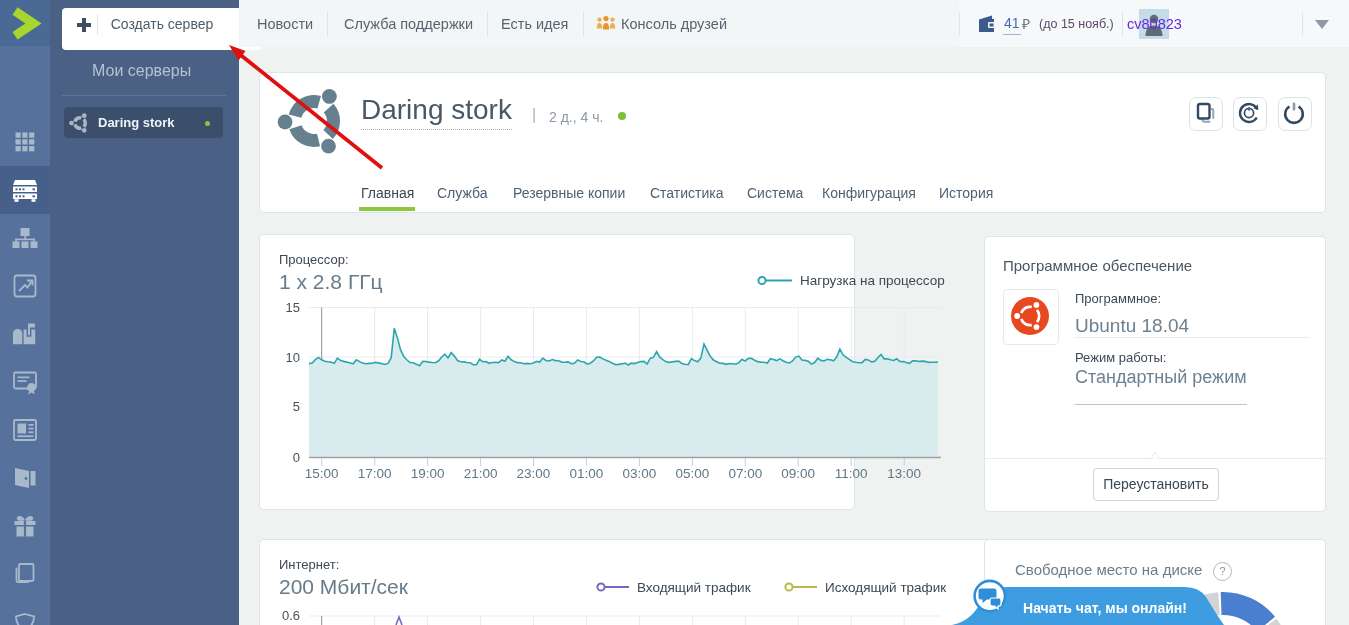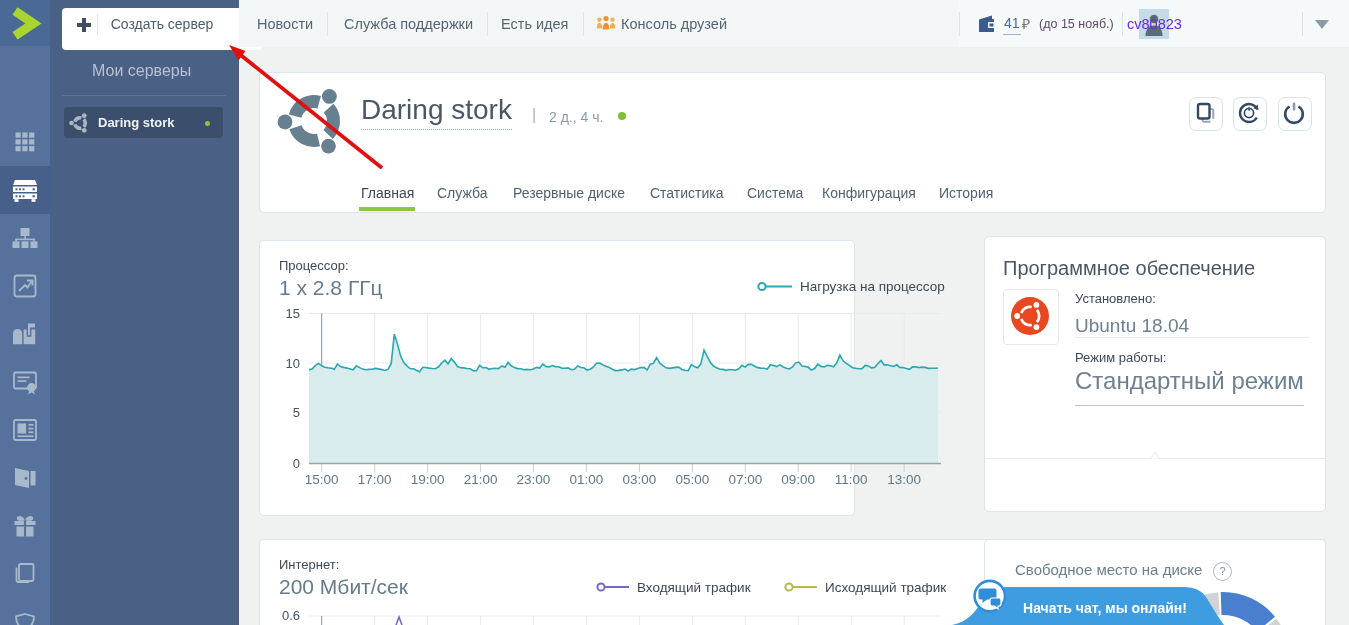--- a/index.html
+++ b/index.html
@@ -198,29 +198,29 @@
       <rect x="15.2" y="10.2" width="1.7" height="3.4" fill="#344a63"></rect>
       <path d="M23.8 20.5 a9 9 0 1 1 0.4 -8.2" fill="none" stroke="#344a63" stroke-width="2.4"></path>
       <path d="M24.8 7.5 l0.6 5.4 l-5.2 -1.6 Z" fill="#344a63"></path>
     </svg>
   <svg class="abs" style="left:1018px;top:24px" width="32" height="32" viewBox="0 0 32 32" id="icoPower">
       <path d="M11.5 9.5 a8.8 8.8 0 1 0 9 0" fill="none" stroke="#344a63" stroke-width="2.6"></path>
       <rect x="14.7" y="5.5" width="2.6" height="8" rx="1.3" fill="#8e99a8"></rect>
     </svg>
   <span class="tab" id="tabActive" style="left:101px">Главная</span>
   <span class="tab" style="left:177px">Служба</span>
-  <span class="tab" style="left:253px">Резервные диске</span>
+  <span class="tab" style="left:253px">Резервные копии</span>
   <span class="tab" style="left:390px">Статистика</span>
   <span class="tab" style="left:487px">Система</span>
   <span class="tab" style="left:562px">Конфигурация</span>
   <span class="tab" style="left:679px">История</span>
   <span id="tabUnderline"></span>
 </div>
 
-<div class="card" id="cpuCard" style="left:259px;top:240px;width:596px;height:276px">
+<div class="card" id="cpuCard" style="left:259px;top:234px;width:596px;height:276px">
   <span class="abs small" style="left:19px;top:17px">Процессор:</span>
   <span class="abs big" style="left:19px;top:35px">1 x 2.8 ГГц</span>
   <svg class="abs" style="left:0;top:-2px" width="703" height="276" viewBox="0 0 703 276" id="cpuChart">
       <line x1="49" y1="74.5" x2="681" y2="74.5" stroke="#e7ebed" stroke-width="1"></line>
       <text x="40" y="79.0" text-anchor="end" font-size="13" fill="#47525c">15</text>
       <line x1="49" y1="124.0" x2="681" y2="124.0" stroke="#e7ebed" stroke-width="1"></line>
       <text x="40" y="128.5" text-anchor="end" font-size="13" fill="#47525c">10</text>
       <line x1="49" y1="173.5" x2="681" y2="173.5" stroke="#e7ebed" stroke-width="1"></line>
       <text x="40" y="178.0" text-anchor="end" font-size="13" fill="#47525c">5</text>
       <line x1="61.7" y1="74.5" x2="61.7" y2="224.5" stroke="#8a9096" stroke-width="1"></line>
@@ -263,40 +263,42 @@
       <polyline points="49.0,130.6 52.2,130.1 55.3,126.6 58.5,124.4 61.6,126.8 64.8,128.2 68.0,128.8 71.1,129.1 74.3,130.3 77.4,125.1 80.6,127.6 83.8,128.4 86.9,129.1 90.1,130.0 93.2,130.8 96.4,126.7 99.6,128.6 102.7,130.1 105.9,130.8 109.0,130.4 112.2,130.3 115.4,129.4 118.5,129.9 121.7,130.6 124.8,131.5 128.0,130.4 131.2,124.7 134.3,95.2 137.5,105.1 140.6,116.9 143.8,123.6 147.0,127.0 150.1,129.5 153.3,129.7 156.4,131.3 159.6,132.7 162.8,128.3 165.9,128.5 169.1,129.1 172.2,129.5 175.4,129.8 178.6,127.8 181.7,124.0 184.9,121.2 188.0,124.9 191.2,119.6 194.4,123.1 197.5,127.5 200.7,128.7 203.8,128.9 207.0,129.5 210.2,129.8 213.3,131.7 216.5,131.8 219.6,126.3 222.8,128.8 226.0,128.6 229.1,130.3 232.3,129.5 235.4,129.2 238.6,129.6 241.8,127.0 244.9,128.3 248.1,123.4 251.2,126.8 254.4,128.6 257.6,129.6 260.7,129.7 263.9,130.8 267.0,130.4 270.2,130.7 273.4,130.0 276.5,128.4 279.7,129.0 282.8,125.1 286.0,127.5 289.2,128.0 292.3,126.5 295.5,127.6 298.6,127.7 301.8,129.1 305.0,129.2 308.1,128.9 311.3,130.6 314.4,130.3 317.6,126.9 320.8,128.5 323.9,128.8 327.1,131.1 330.2,130.2 333.4,128.0 336.6,124.2 339.7,124.0 342.9,125.9 346.0,127.3 349.2,128.5 352.4,130.2 355.5,131.6 358.7,131.4 361.8,130.9 365.0,130.0 368.2,132.0 371.3,130.1 374.5,130.6 377.6,129.5 380.8,128.6 384.0,128.4 387.1,131.1 390.3,125.2 393.4,124.4 396.6,118.7 399.8,124.2 402.9,126.7 406.1,128.8 409.2,129.4 412.4,128.9 415.6,128.4 418.7,128.1 421.9,130.4 425.0,131.2 428.2,131.7 431.4,125.7 434.5,127.6 437.7,128.7 440.8,125.1 444.0,111.0 447.2,117.4 450.3,123.3 453.5,127.0 456.6,128.7 459.8,130.3 463.0,130.4 466.1,131.3 469.3,130.5 472.4,130.7 475.6,131.2 478.8,129.8 481.9,126.2 485.1,128.1 488.2,125.3 491.4,125.4 494.6,127.3 497.7,128.6 500.9,129.1 504.0,129.3 507.2,130.0 510.4,125.7 513.5,126.6 516.7,127.6 519.8,125.9 523.0,127.7 526.2,129.2 529.3,130.0 532.5,127.9 535.6,124.1 538.8,123.1 542.0,127.0 545.1,127.4 548.3,128.3 551.4,131.1 554.6,129.5 557.8,125.2 560.9,127.4 564.1,128.0 567.2,126.4 570.4,126.8 573.6,127.8 576.7,124.0 579.9,116.2 583.0,121.8 586.2,124.4 589.4,126.3 592.5,128.7 595.7,129.3 598.8,129.8 602.0,129.6 605.2,126.4 608.3,126.9 611.5,128.9 614.6,128.4 617.8,124.7 621.0,121.5 624.1,125.9 627.3,125.8 630.4,126.8 633.6,127.5 636.8,125.8 639.9,128.5 643.1,128.6 646.2,129.5 649.4,130.3 652.6,127.9 655.7,127.9 658.9,128.5 662.0,128.1 665.2,128.4 668.4,129.4 671.5,129.3 674.7,129.3 677.8,129.1" fill="none" stroke="#2ca6ae" stroke-width="1.6"></polyline>
       <line x1="49" y1="224.5" x2="681" y2="224.5" stroke="#9aa1a7" stroke-width="1.4"></line>
       <text x="40" y="229" text-anchor="end" font-size="13" fill="#47525c">0</text>
       <circle cx="502" cy="47.5" r="3.6" fill="#fff" stroke="#2ca6ae" stroke-width="2"></circle>
       <line x1="506" y1="47.5" x2="532" y2="47.5" stroke="#2ca6ae" stroke-width="2"></line>
       <text x="540" y="52" font-size="13.5" fill="#3d4852">Нагрузка на процессор</text>
     </svg>
 </div>
 
 <div class="card" id="softCard" style="left:984px;top:236px;width:342px;height:276px">
-  <span class="abs" style="left:18px;top:20px;font-size:20px;color:#4a5763">Программное обеспечение</span>
+  <span class="abs" style="left:18px;top:20px;font-size:15px;color:#4a5763">Программное обеспечение</span>
   <div class="abs" style="left:18px;top:52px;width:54px;height:54px;border:1px solid #e5e9eb;border-radius:4px"></div>
   <svg class="abs" style="left:17px;top:51px" width="56" height="56" viewBox="0 0 56 56" id="ubuOrange">
       <circle cx="28" cy="28" r="19" fill="#e8481f"></circle>
       <path d="M29.76 18.97 A9.2 9.2 0 0 0 19.30 25.00" fill="none" stroke="#ffffff" stroke-width="2.7"></path>
       <path d="M19.30 31.00 A9.2 9.2 0 0 0 29.76 37.03" fill="none" stroke="#ffffff" stroke-width="2.7"></path>
       <path d="M34.94 34.04 A9.2 9.2 0 0 0 34.94 21.96" fill="none" stroke="#ffffff" stroke-width="2.7"></path>
       <circle cx="34.40" cy="16.91" r="2.9" fill="#ffffff"></circle>
       <circle cx="15.20" cy="28.00" r="2.9" fill="#ffffff"></circle>
       <circle cx="34.40" cy="39.09" r="2.9" fill="#ffffff"></circle>
     </svg>
-  <span class="abs small" style="left:90px;top:54px">Установлено:</span>
+  <span class="abs small" style="left:90px;top:54px">Программное:</span>
   <span class="abs" style="left:90px;top:78px;font-size:19px;color:#6e8191">Ubuntu 18.04</span>
   <div class="abs" style="left:90px;top:100px;width:234px;height:0;border-top:1px solid #e7ebed"></div>
   <span class="abs small" style="left:90px;top:113px">Режим работы:</span>
-  <span class="abs" style="left:90px;top:130px;font-size:24px;color:#6e8191;border-bottom:1px solid #b9c4cc;padding-bottom:10px">Стандартный режим</span>
+  <span class="abs" style="left:90px;top:130px;font-size:18px;color:#6e8191;border-bottom:1px solid #b9c4cc;padding-bottom:16px">Стандартный режим</span>
   <div class="abs" style="left:0;top:221px;width:340px;height:0;border-top:1px solid #e7ebed"></div>
   <svg class="abs" style="left:157px;top:214px" width="26" height="8" viewBox="0 0 26 8">
       <path d="M0 7.5 L9 7.5 L13 1 L17 7.5 L26 7.5" fill="#fff" stroke="#e7ebed" stroke-width="1"></path>
     </svg>
+  <div class="abs" style="left:108px;top:231px;width:124px;height:31px;border:1px solid #ccd3d8;border-radius:4px;
+       text-align:center;line-height:31px;font-size:14px;color:#3b4754;background:#fff">Переустановить</div>
 </div>
 
 <div class="card" id="netCard" style="left:259px;top:539px;width:753px;height:86px;border-radius:5px 5px 0 0;border-bottom:none">
   <span class="abs small" style="left:19px;top:17px">Интернет:</span>
   <span class="abs big" style="left:19px;top:35px">200 Мбит/сек</span>
   <svg class="abs" style="left:0;top:-2px" width="703" height="87" viewBox="0 0 703 87" id="netChart">
       <circle cx="341" cy="49" r="3.6" fill="#fff" stroke="#7a68c0" stroke-width="2"></circle>
       <line x1="345" y1="49" x2="369" y2="49" stroke="#7a68c0" stroke-width="2"></line>
       <text x="377" y="53.5" font-size="13.5" fill="#3d4852">Входящий трафик</text>
       <circle cx="529" cy="49" r="3.6" fill="#fff" stroke="#b8b84b" stroke-width="2"></circle>

